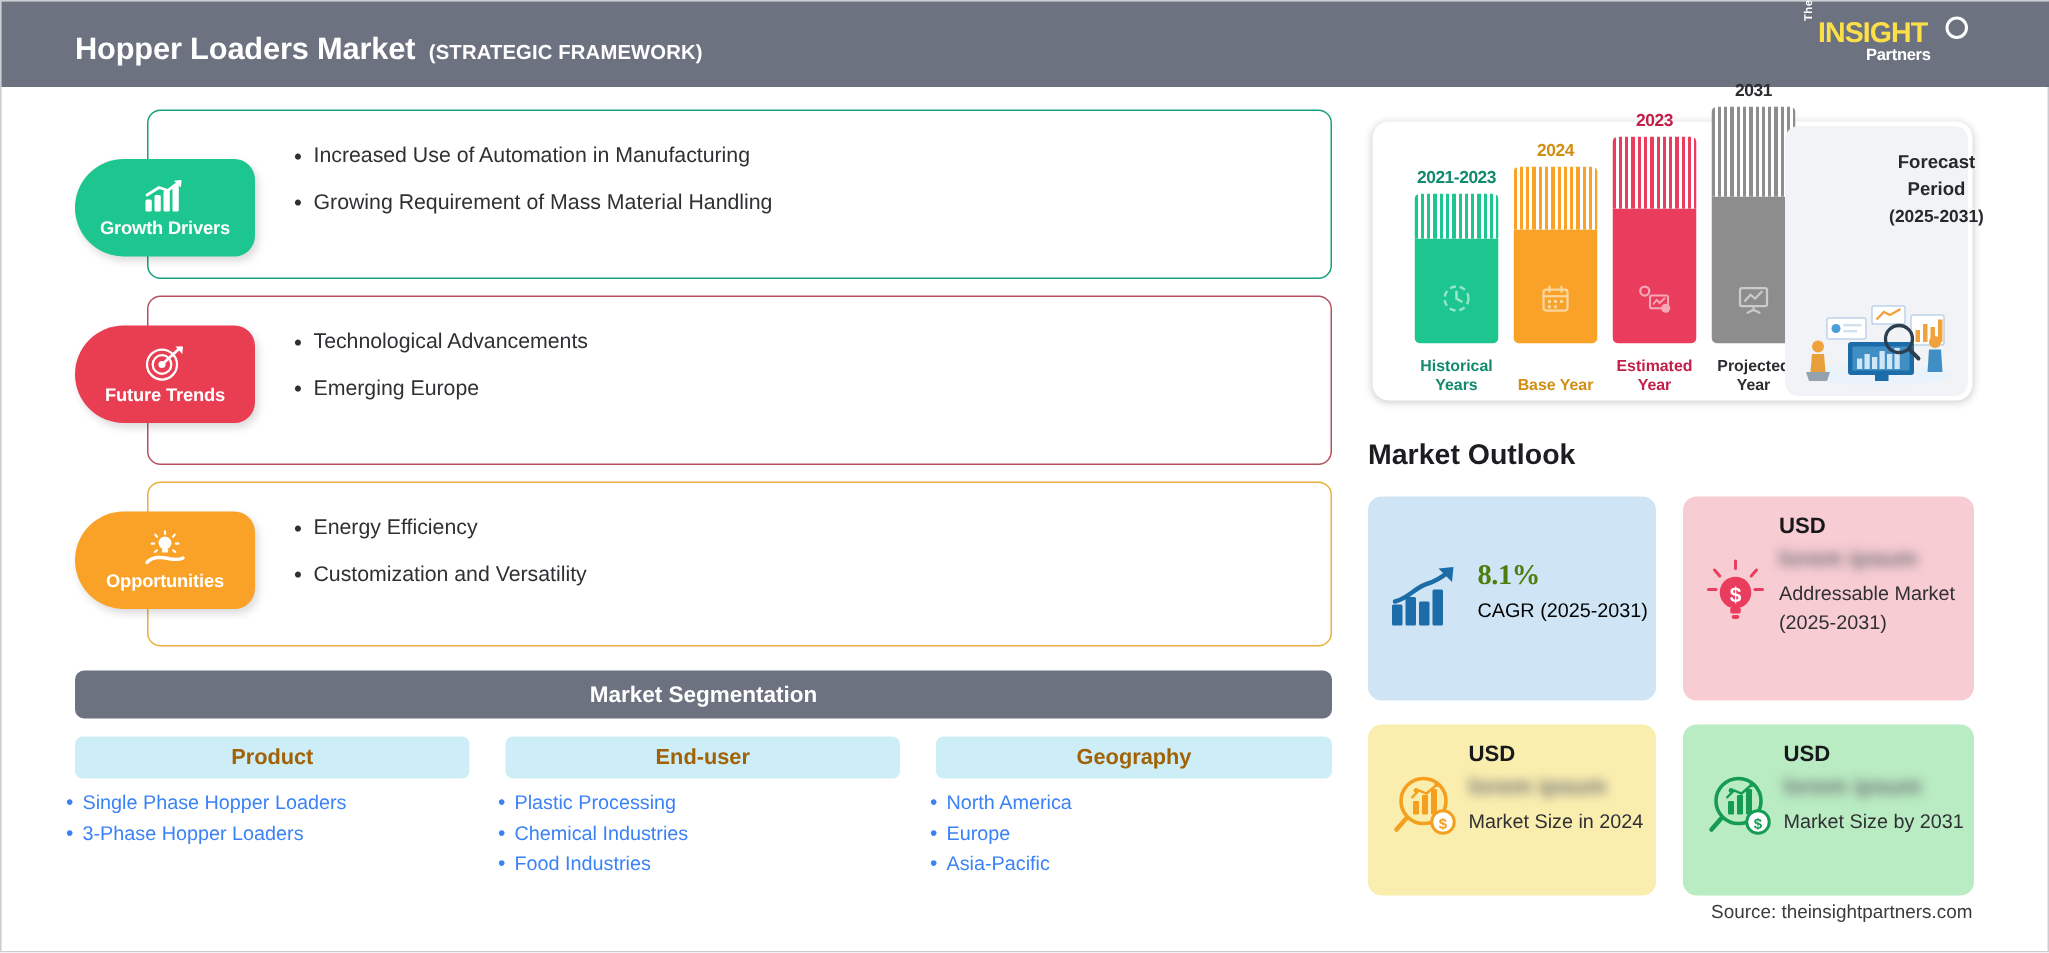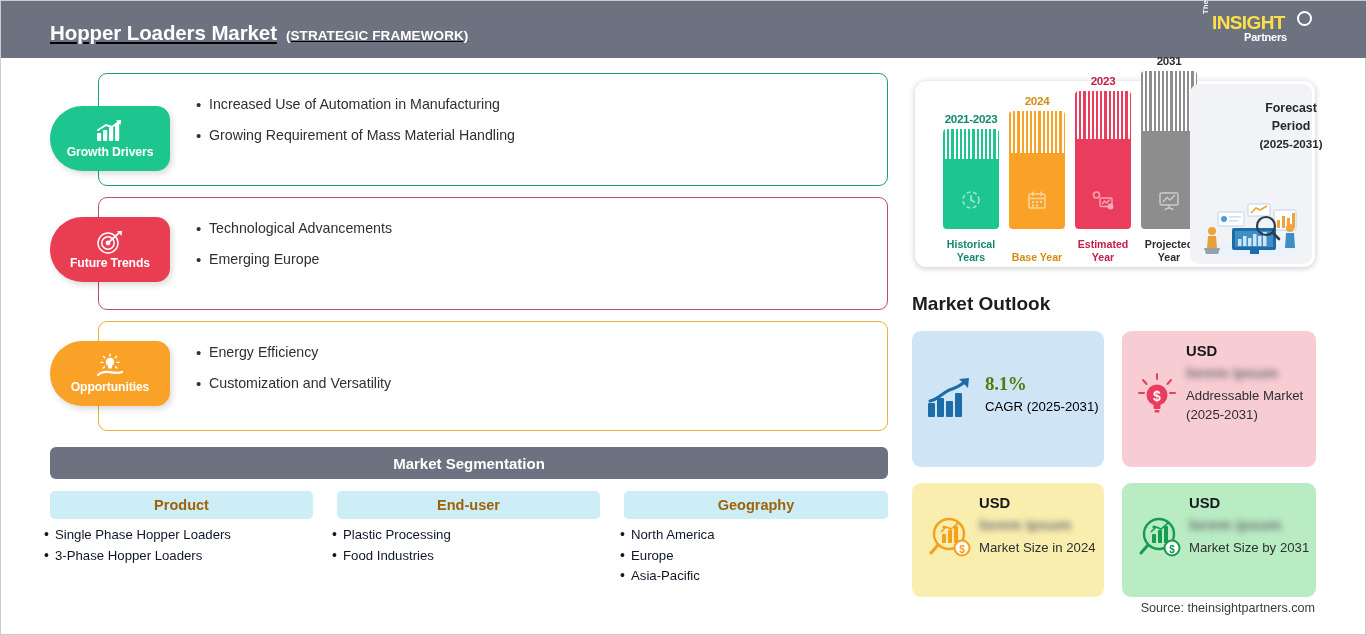--- a/index.html
+++ b/index.html
@@ -9,21 +9,21 @@
     background: #ffffff; overflow: hidden;
   }
   .page { position: relative; width: 1366px; height: 635px; background:#fff;
           border:1px solid #c9ccd1; }
 
   
   .header {
     position:absolute; left:0; top:0; width:1366px; height:57px;
     background:#6c7280; display:flex; align-items:center;
   }
-  .header-title-wrap { position:absolute; left:49px; top:20px; display:flex; align-items:baseline;text-decoration:underline; }
+  .header-title-wrap { position:absolute; left:49px; top:20px; display:flex; align-items:baseline; }
   .header-title { color:#ffffff; font-size:20.5px; font-weight:bold; letter-spacing:-0.1px; }
   .header-sub { color:#ffffff; font-size:13.5px; font-weight:bold; margin-left:9px; letter-spacing:0.1px; }
 
   .logo { position:absolute; right:56px; top:10px; width:110px; height:38px; }
   .logo .the { position:absolute; left:0; top:3px; color:#fff; font-size:7.5px; font-weight:bold;
                transform:rotate(-90deg); transform-origin:left top; letter-spacing:0.3px; }
   .logo .insight { position:absolute; left:11px; top:1px; color:#fde047; font-size:19px; font-weight:bold;
                    letter-spacing:-0.6px; }
   .logo .partners { position:absolute; left:43px; top:20px; color:#fff; font-size:11px; font-weight:bold;
                     letter-spacing:-0.2px; }
@@ -58,21 +58,21 @@
   .seg-col-head { position:absolute; top:490px; height:28px; background:#cdedf7;
                   border-radius:5px; display:flex; align-items:center; justify-content:center;
                   color:#a16207; font-size:14.5px; font-weight:bold; }
   .seg-col-head.c0 { left:49px;  width:263px; }
   .seg-col-head.c1 { left:336px; width:263px; }
   .seg-col-head.c2 { left:623px; width:264px; }
   .seg-list { position:absolute; top:526px; list-style:none; }
   .seg-list.c0 { left:42px; width:280px; }
   .seg-list.c1 { left:330px; width:280px; }
   .seg-list.c2 { left:618px; width:280px; }
-  .seg-list li { position:relative; font-size:13.2px; color:#0f172a; padding-left:12px; margin-bottom:5.5px; }
+  .seg-list li { position:relative; font-size:13.2px; color:#3b82f6; padding-left:12px; margin-bottom:5.5px; }
   .seg-list li::before { content:"\2022"; position:absolute; left:1px; top:-1px; font-size:14px; }
 
   
   .timeline-card { position:absolute; left:914px; top:80px; width:400px; height:186px;
                    background:#fff; border-radius:11px; box-shadow:0 1px 6px rgba(0,0,0,0.22); }
   .bars { position:absolute; left:14px; top:0; width:256px; height:186px; }
   .bar-group { position:absolute; bottom:38px; width:56px; }
   .bar-group.g0 { left:14px;  }
   .bar-group.g1 { left:80px;  }
   .bar-group.g2 { left:146px; }
@@ -205,20 +205,21 @@
   <div class="seg-col-head c0">Product</div>
   <div class="seg-col-head c1">End-user</div>
   <div class="seg-col-head c2">Geography</div>
 
   <ul class="seg-list c0">
     <li>Single Phase Hopper Loaders</li>
     <li>3-Phase Hopper Loaders</li>
   </ul>
   <ul class="seg-list c1">
     <li>Plastic Processing</li>
+    <li>Chemical Industries</li>
     <li>Food Industries</li>
   </ul>
   <ul class="seg-list c2">
     <li>North America</li>
     <li>Europe</li>
     <li>Asia-Pacific</li>
   </ul>
 
   <div class="timeline-card">
     <div class="bars">

